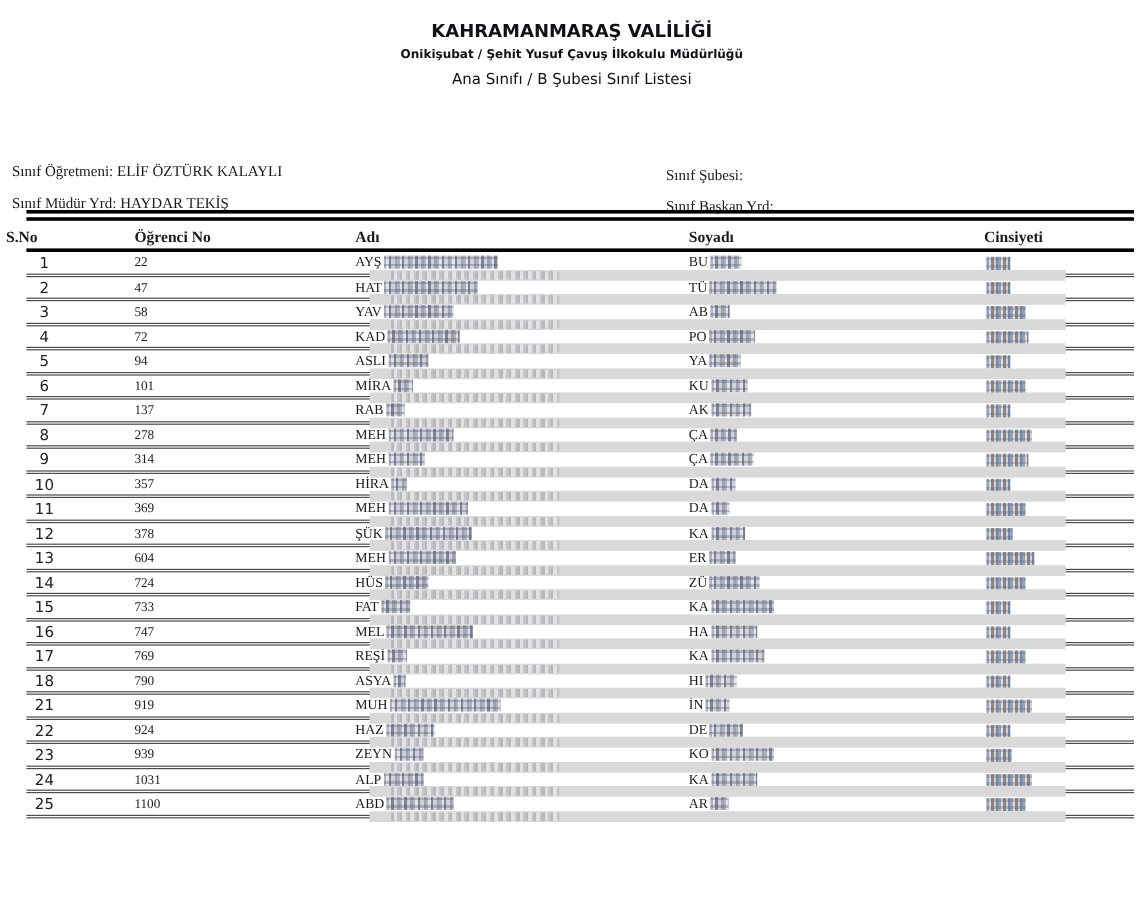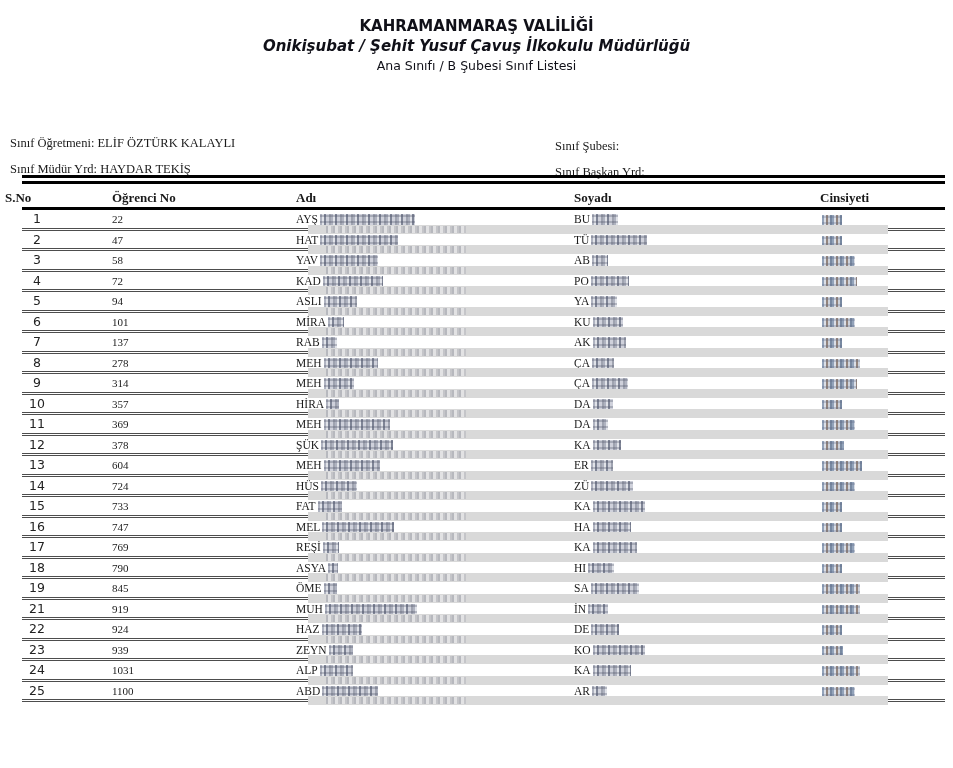--- a/index.html
+++ b/index.html
@@ -4,21 +4,21 @@
 <style>
   html,body{margin:0;padding:0;}
   body{background:#ffffff;font-family:"Liberation Serif", serif;color:#1a1a1a;}
   .page{position:relative;width:953px;height:768px;background:#ffffff;overflow:hidden;}
 
   
   .doc-header{position:absolute;top:16px;left:0;width:953px;text-align:center;
     font-family:"DejaVu Sans", sans-serif;color:#101018;}
   .doc-header .h1{font-size:12.5px;font-weight:bold;line-height:19px;}
   .doc-header .h2{font-size:15px;font-weight:bold;line-height:20px;}
-  .doc-header .h3{font-size:15px;font-weight:bold;line-height:20px;font-style:italic;}
+  .doc-header .h3{font-size:10px;font-weight:bold;line-height:20px;}
   .doc-header .h4{font-size:12.5px;font-weight:normal;line-height:19px;}
 
   
   .info span{position:absolute;font-size:12.5px;white-space:nowrap;}
   .i-teacher{left:10px;top:136px;}
   .i-president{left:555px;top:139px;}
   .i-viceprincipal{left:10px;top:162px;}
   .i-presdeputy{left:555px;top:165px;}
 
   
@@ -231,28 +231,20 @@
       </div>
       <div class="row">
         <span class="cell c-sno">18</span>
         <span class="cell c-no">790</span>
         <span class="cell c-adi">ASYA<span class="px" style="width: 10px;"></span></span>
         <span class="cell c-soyadi">HI<span class="px" style="width: 26px;"></span></span>
         <span class="cell c-gender"><span class="px g" style="width: 20px;"></span></span>
         <span class="stripe"></span>
       </div>
       <div class="row">
-        <span class="cell c-sno">19</span>
-        <span class="cell c-no">845</span>
-        <span class="cell c-adi">ÖME<span class="px" style="width: 13px;"></span></span>
-        <span class="cell c-soyadi">SA<span class="px" style="width: 48px;"></span></span>
-        <span class="cell c-gender"><span class="px g" style="width: 38px;"></span></span>
-        <span class="stripe"></span>
-      </div>
-      <div class="row">
         <span class="cell c-sno">21</span>
         <span class="cell c-no">919</span>
         <span class="cell c-adi">MUH<span class="px" style="width: 92px;"></span></span>
         <span class="cell c-soyadi">İN<span class="px" style="width: 20px;"></span></span>
         <span class="cell c-gender"><span class="px g" style="width: 38px;"></span></span>
         <span class="stripe"></span>
       </div>
       <div class="row">
         <span class="cell c-sno">22</span>
         <span class="cell c-no">924</span>

